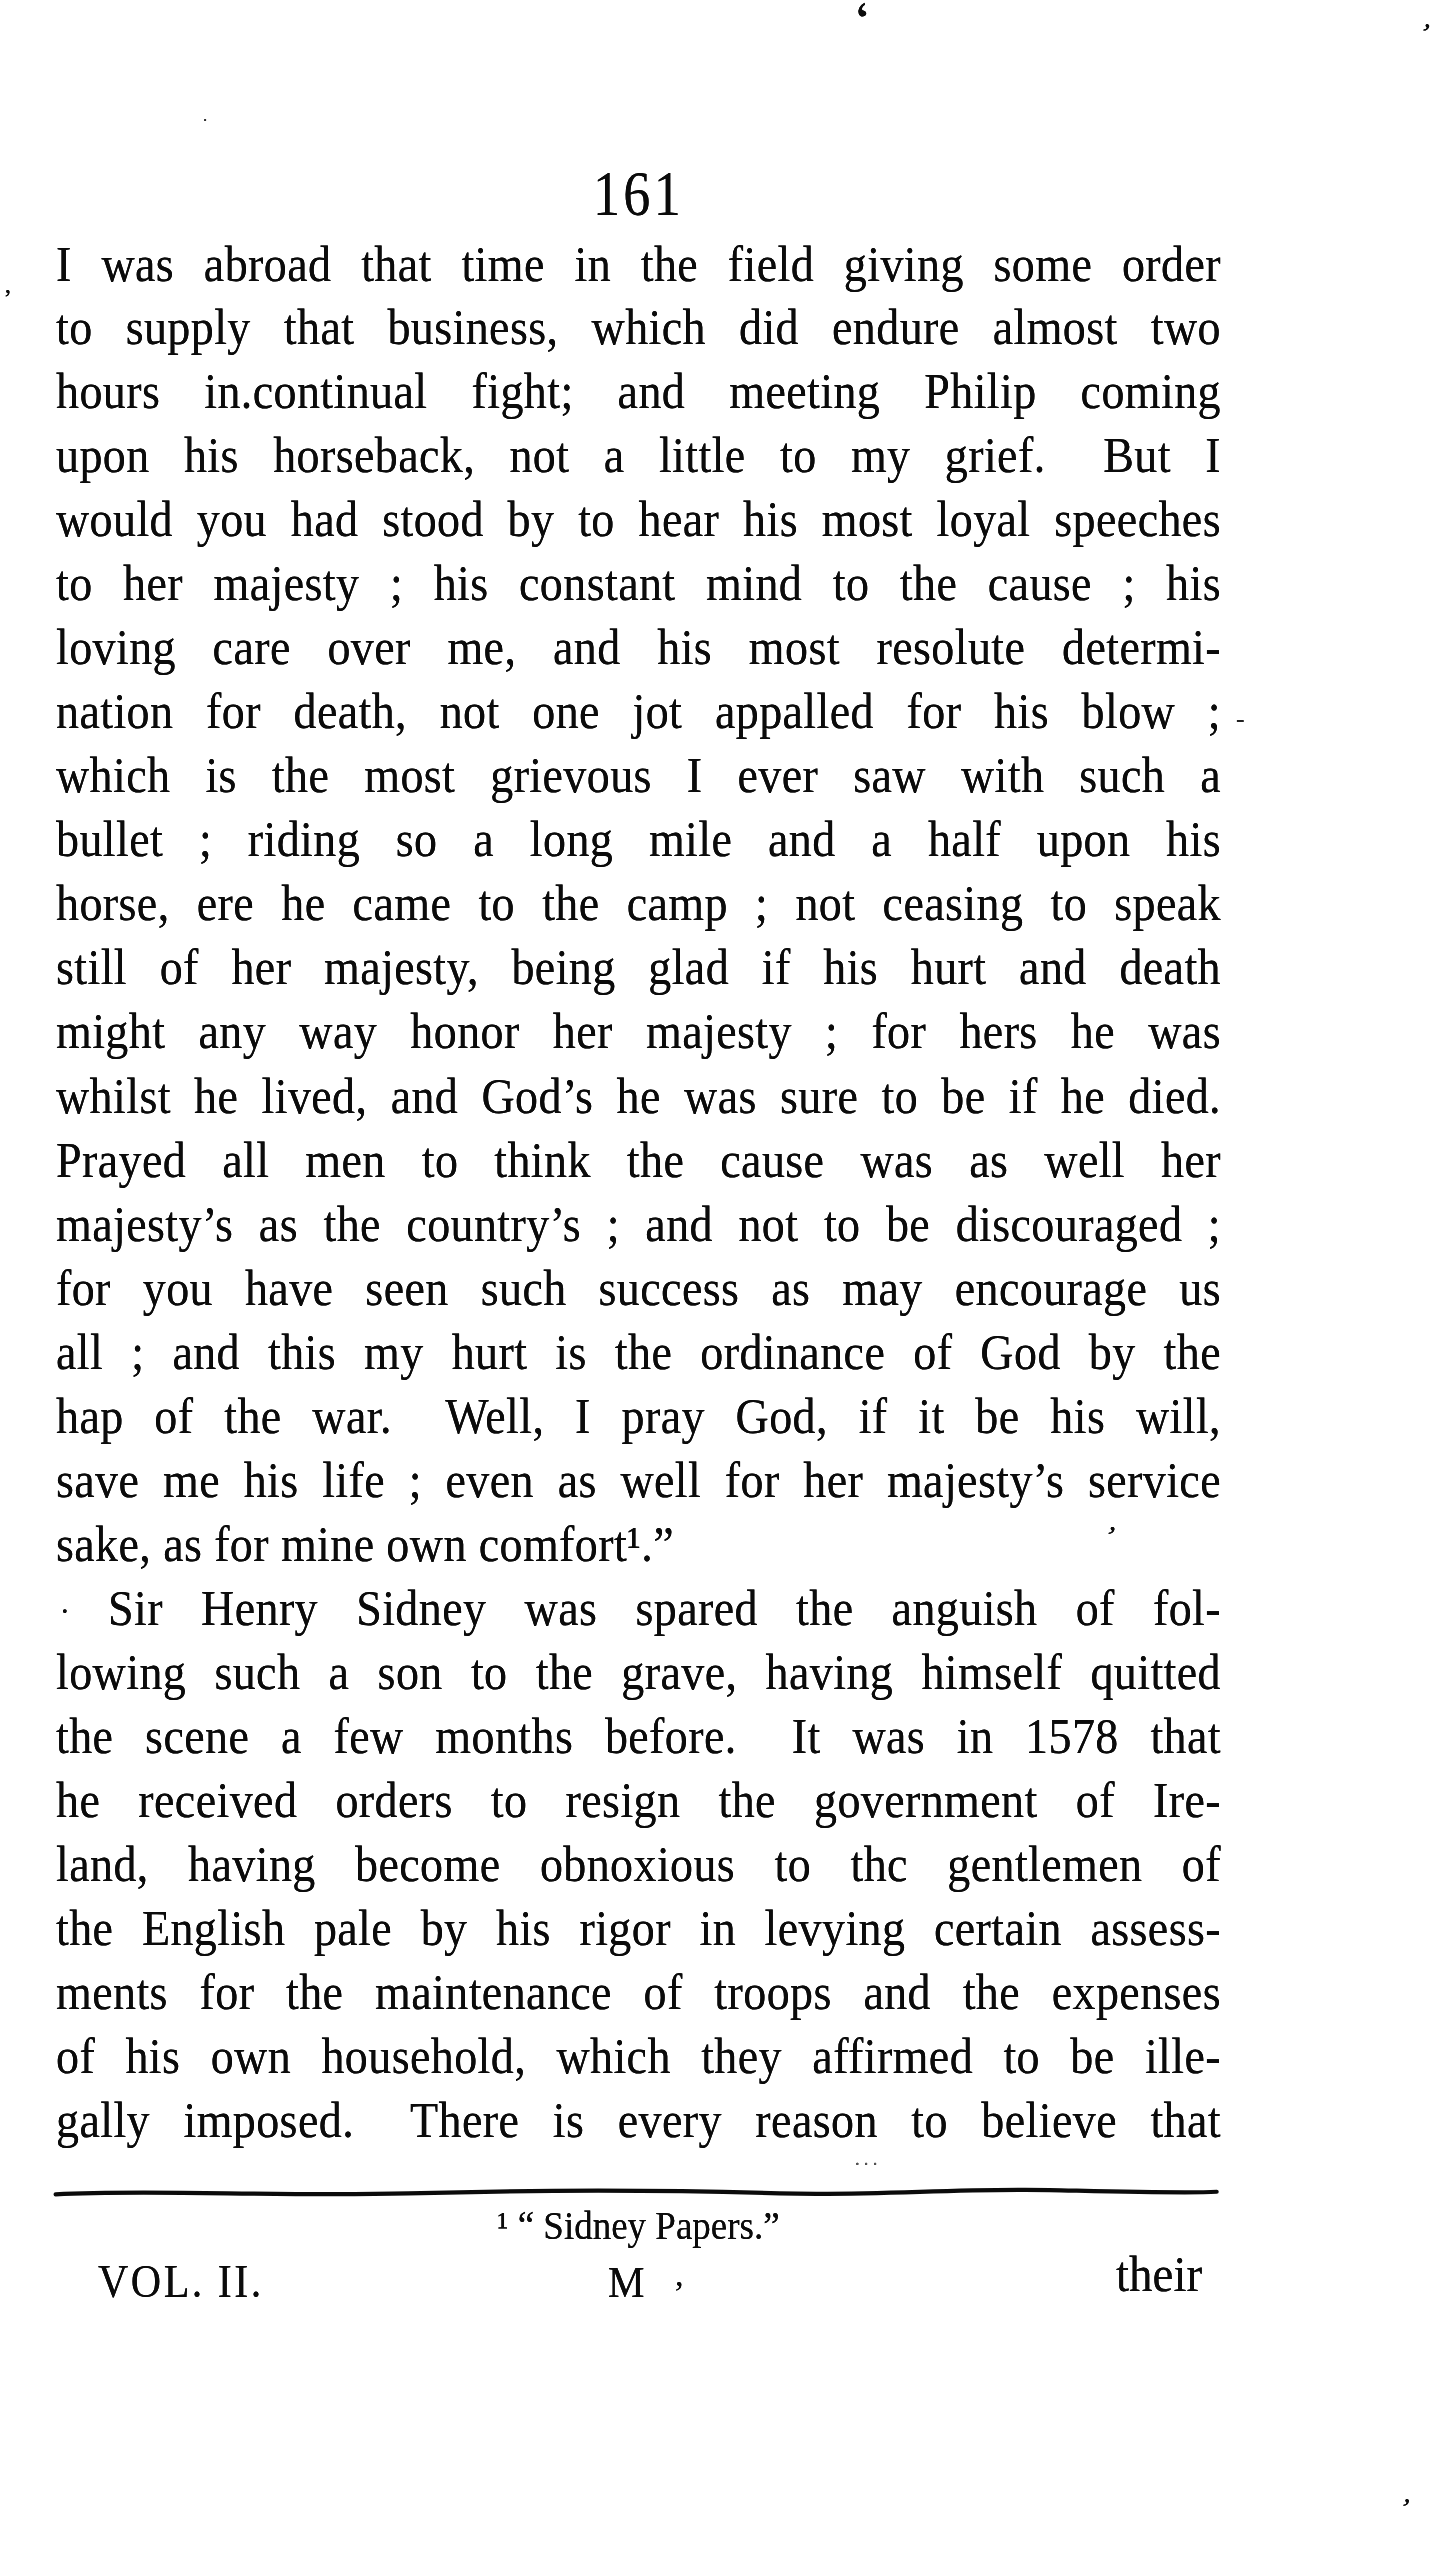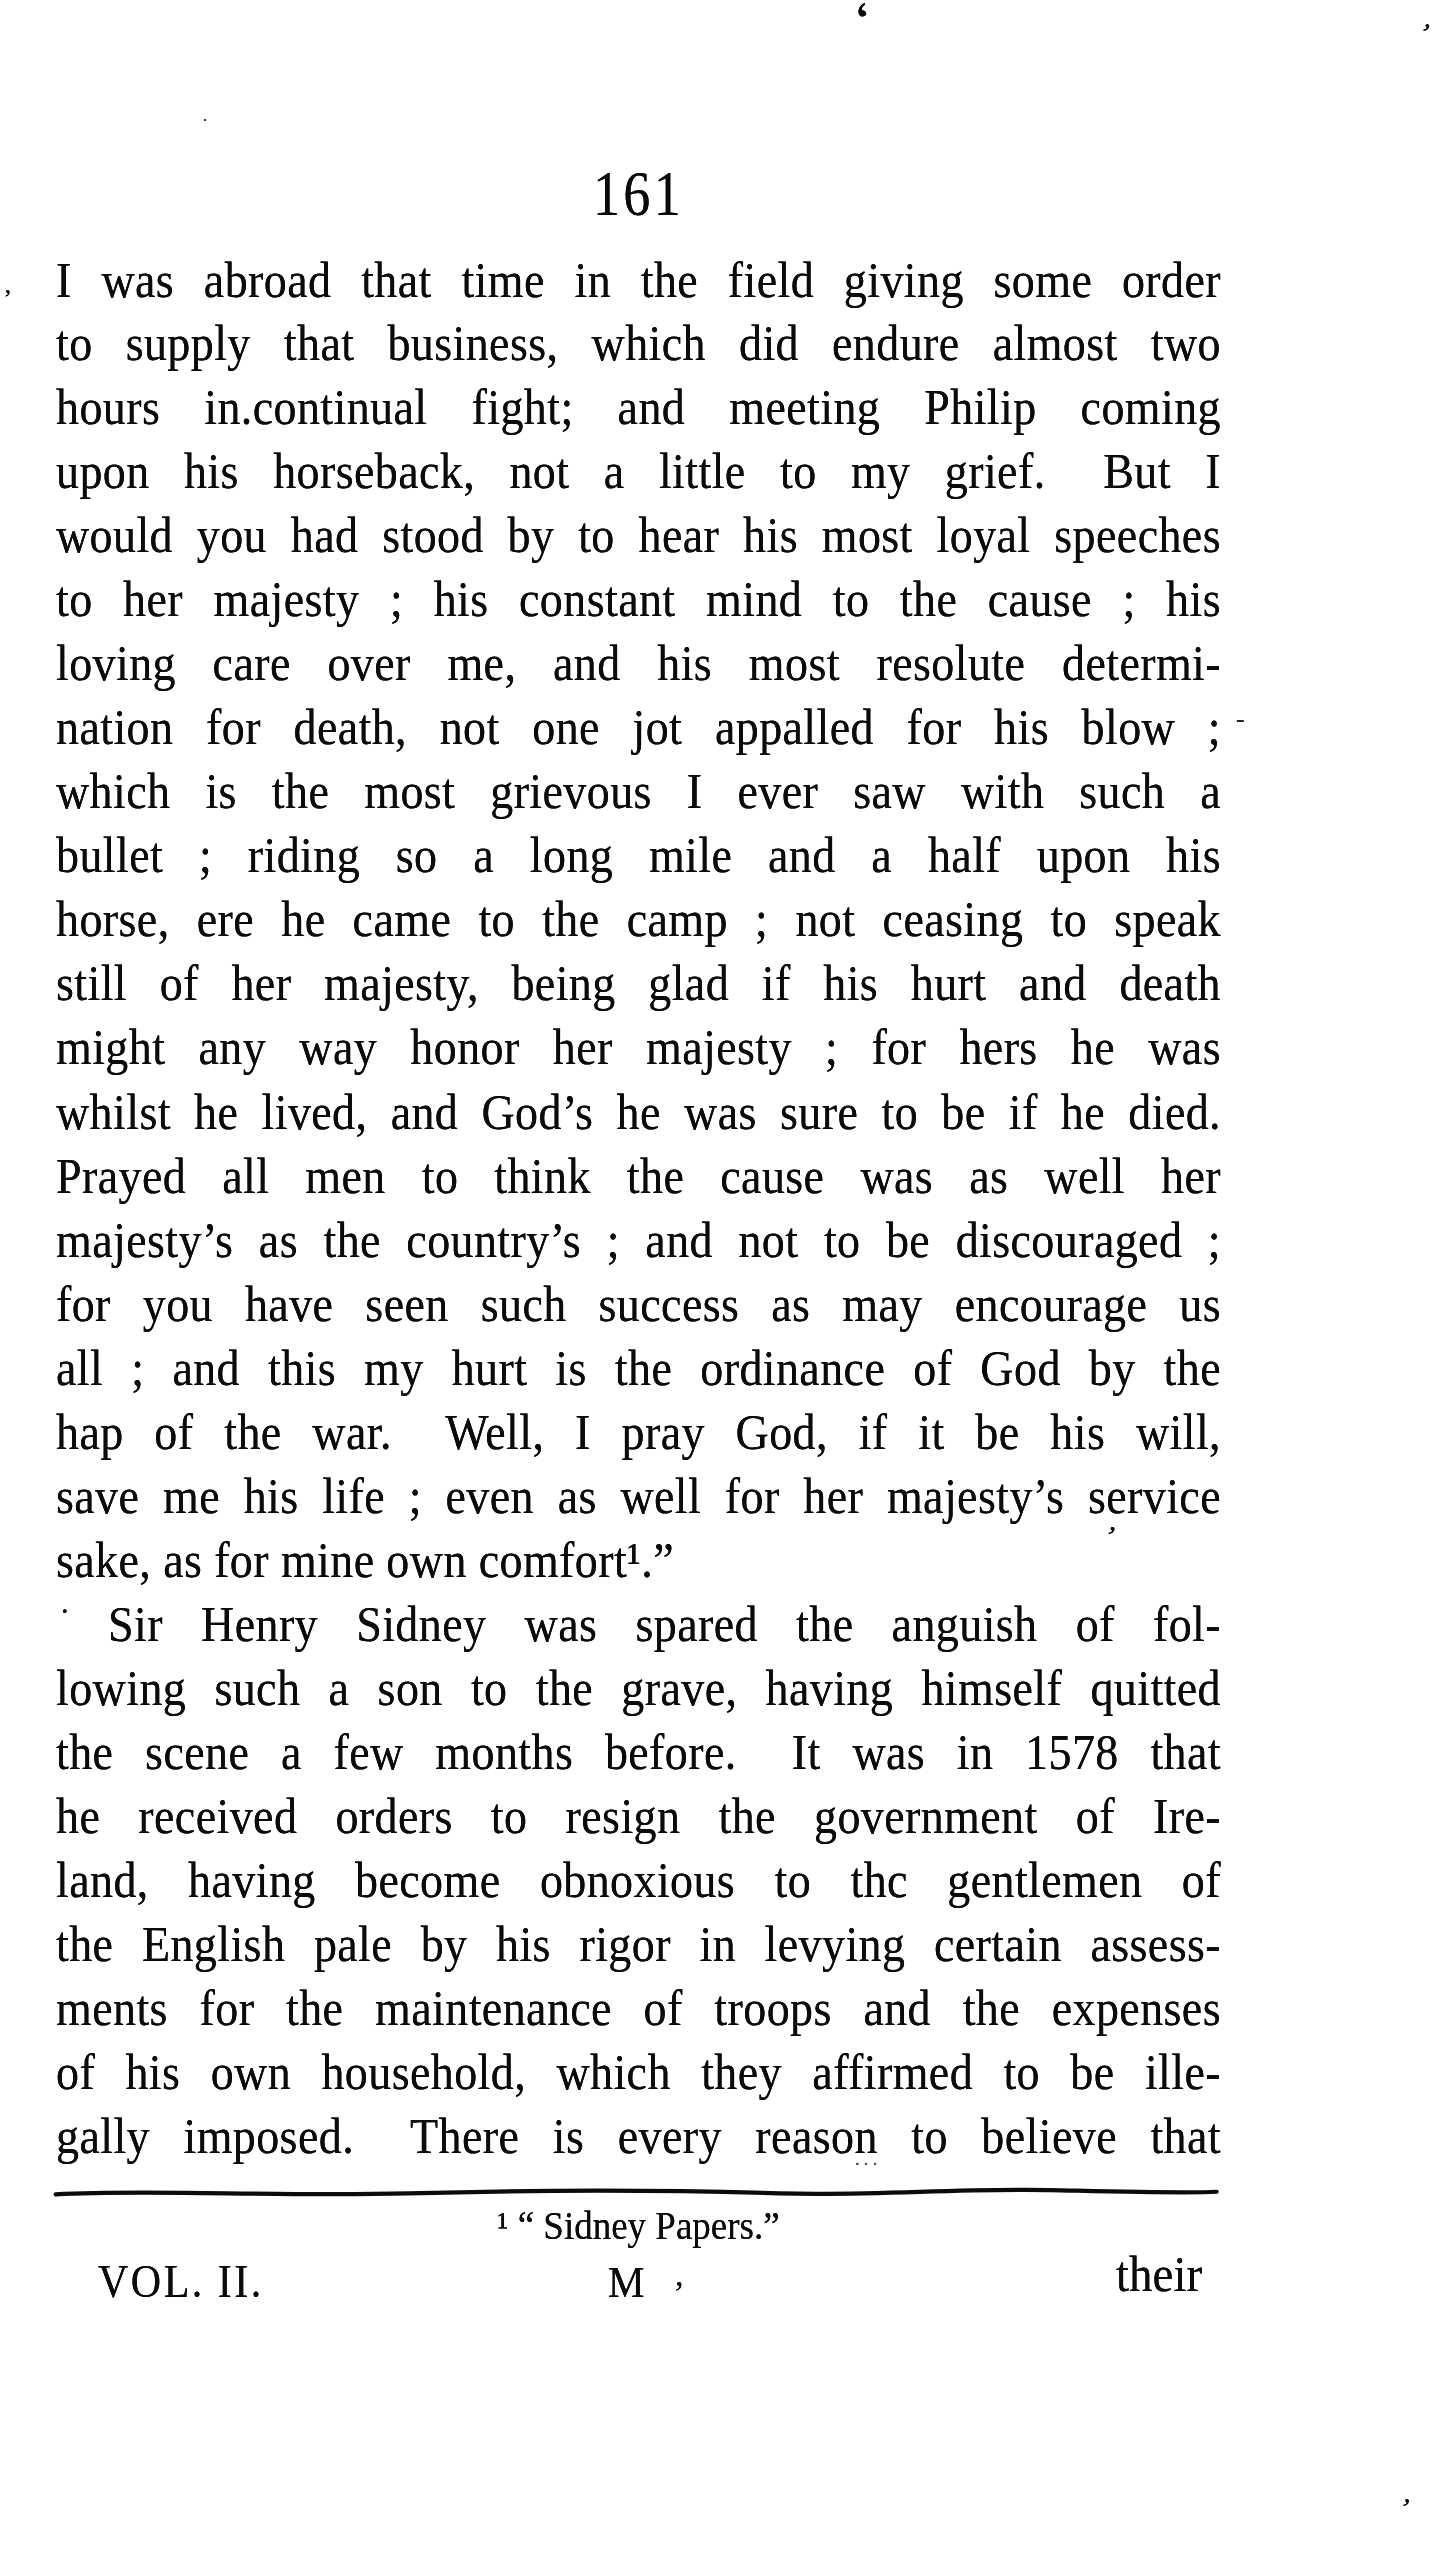--- a/index.html
+++ b/index.html
@@ -8,21 +8,21 @@
     font-family:"Liberation Serif","DejaVu Serif",serif;
     color:#0b0b0b; overflow:hidden;
     text-shadow:0 0 0.4px #000;
   }
   .page-number{
     position:absolute; left:56px; top:157px; width:1165px;
     text-align:center; font-size:54px; letter-spacing:3.4px;
     transform:scaleY(1.18); transform-origin:center top;
   }
   .text-block{
-    position:absolute; left:56px; top:248px; width:1165px;
+    position:absolute; left:56px; top:232px; width:1165px;
   }
   .line{
     height:64px; line-height:64px; font-size:46px; letter-spacing:0.4px;
     text-align:justify; text-align-last:justify;
     white-space:nowrap; transform:scaleY(1.10); transform-origin:0 50%;
   }
   .line.end{ text-align-last:left; }
   .line.indent{ text-indent:52px; }
   .footnote-rule{ position:absolute; left:52px; top:2185px; }
   .footnote{

